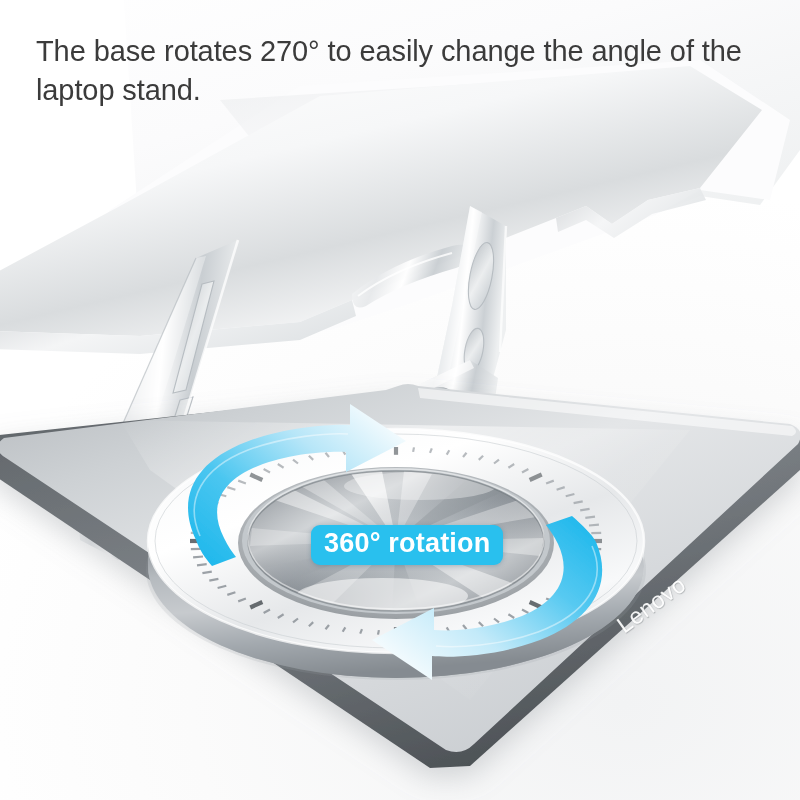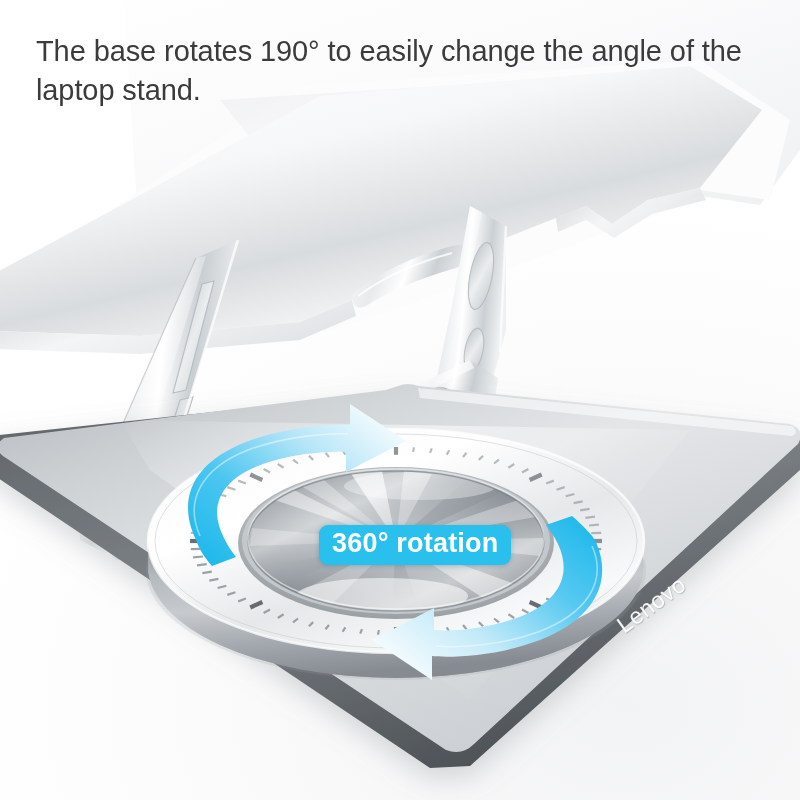--- a/index.html
+++ b/index.html
@@ -35,21 +35,21 @@
     margin:10px 0 0 0;
     font-size:29px;line-height:1.34;
     font-weight:400;letter-spacing:-0.1px;
     color:#3b3b3b;
     font-family:"Liberation Sans","DejaVu Sans",sans-serif;
   }
 
   
   #badge{
     position:absolute;
-    left:319px;top:525px;
+    left:311px;top:525px;
     padding:4px 13px 6px 13px;
     border-radius:9px;
     background:#29c0ee;
     color:#ffffff;
     font-size:27px;line-height:1.1;
     font-weight:600;letter-spacing:0.2px;
     white-space:nowrap;
     z-index:35;
     box-shadow:0 1px 5px rgba(20,80,110,.28);
   }
@@ -444,16 +444,16 @@
                C 582,525 592,534 596,542 Z" fill="url(#gArrowR)"></path>
       <path d="M 592,546 C 608,582 586,614 538,632 C 500,646 456,648 436,646" stroke="#ffffff" stroke-width="1.6" fill="none" opacity=".45"></path>
     </g>
   </svg>
 
   <div id="lenovo">Lenovo</div>
 
   <div id="badge">360° rotation</div>
 
   <div id="copy">
-    <p id="subcopy">The base rotates 190° to easily change the angle of the laptop stand.</p>
+    <p id="subcopy">The base rotates 270° to easily change the angle of the laptop stand.</p>
   </div>
 
 </div>
 
 </body></html>

